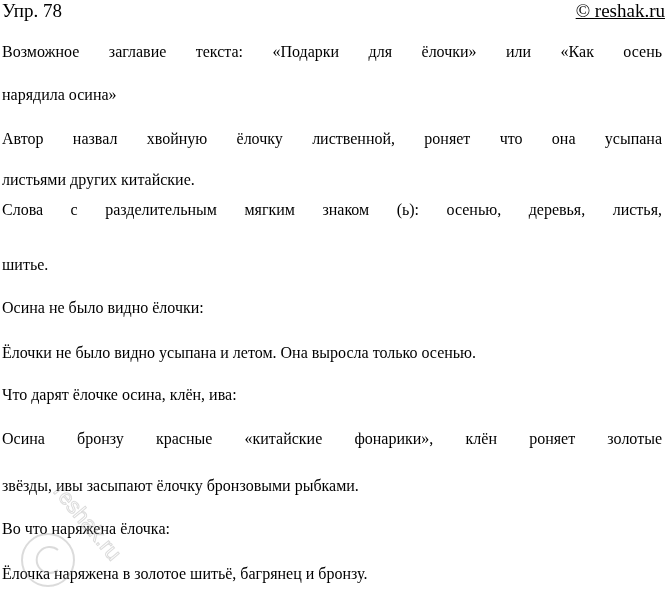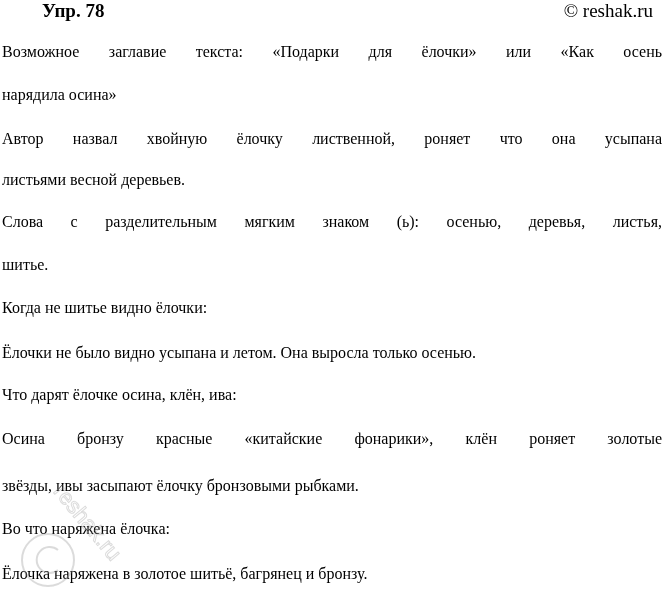--- a/index.html
+++ b/index.html
@@ -1,40 +1,40 @@
 <!DOCTYPE html>
 <html><head>
   <meta charset="utf-8">
   <style>
     html, body { margin: 0; padding: 0; background: #ffffff; }
     body { width: 665px; height: 596px; position: relative; overflow: hidden;
            font-family: "Liberation Serif", serif; color: #000; }
-    .hdr-title { position: absolute; left: 2px; top: 0px; font-size: 19px; font-weight: bold; margin-left: 40px; }
-    .hdr-copy { position: absolute; right: 12px; top: 0px; font-size: 19px; }
+    .hdr-title { position: absolute; left: 2px; top: 0px; font-size: 19px; font-weight: normal; }
+    .hdr-copy { position: absolute; right: 0; top: 0px; font-size: 19px; text-decoration: underline; }
     .line { position: absolute; left: 2px; font-size: 16px; white-space: nowrap; }
     .just { width: 660px; text-align: justify; text-align-last: justify; }
     .watermark { position: absolute; left: 10px; top: 480px; width: 120px; height: 120px;
                  opacity: 0.35; pointer-events: none; }
   </style>
 </head>
 <body>
 
 <div class="hdr-title">Упр. 78</div>
 <div class="hdr-copy">© reshak.ru</div>
 
 <div class="line just" style="top:43px">Возможное заглавие текста: «Подарки для ёлочки» или «Как осень</div>
 <div class="line" style="top:86px">нарядила осина»</div>
 
 <div class="line just" style="top:130px">Автор назвал хвойную ёлочку лиственной, роняет что она усыпана</div>
-<div class="line" style="top:171px">листьями весной деревьев.</div>
+<div class="line" style="top:171px">листьями других китайские.</div>
 
-<div class="line just" style="top:213px">Слова с разделительным мягким знаком (ь): осенью, деревья, листья,</div>
+<div class="line just" style="top:201px">Слова с разделительным мягким знаком (ь): осенью, деревья, листья,</div>
 <div class="line" style="top:256px">шитье.</div>
 
-<div class="line" style="top:299px">Когда не шитье видно ёлочки:</div>
+<div class="line" style="top:299px">Осина не было видно ёлочки:</div>
 <div class="line" style="top:344px">Ёлочки не было видно усыпана и летом. Она выросла только осенью.</div>
 
 <div class="line" style="top:386px">Что дарят ёлочке осина, клён, ива:</div>
 <div class="line just" style="top:430px">Осина бронзу красные «китайские фонарики», клён роняет золотые</div>
 <div class="line" style="top:477px">звёзды, ивы засыпают ёлочку бронзовыми рыбками.</div>
 
 <div class="line" style="top:520px">Во что наряжена ёлочка:</div>
 <div class="line" style="top:565px">Ёлочка наряжена в золотое шитьё, багрянец и бронзу.</div>
 
 <svg class="watermark" viewBox="0 0 120 120">

